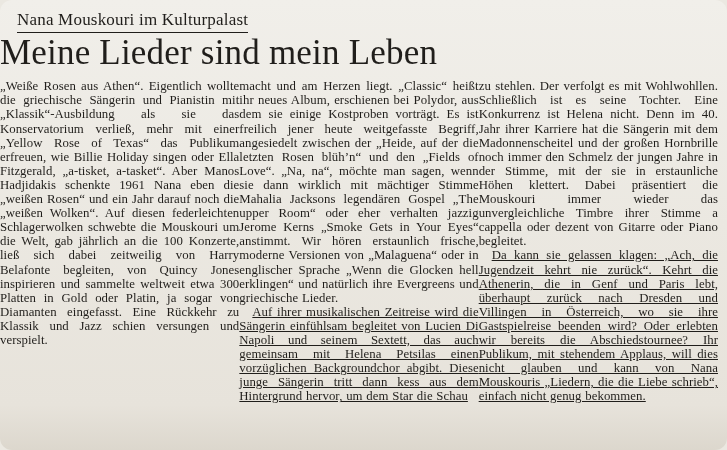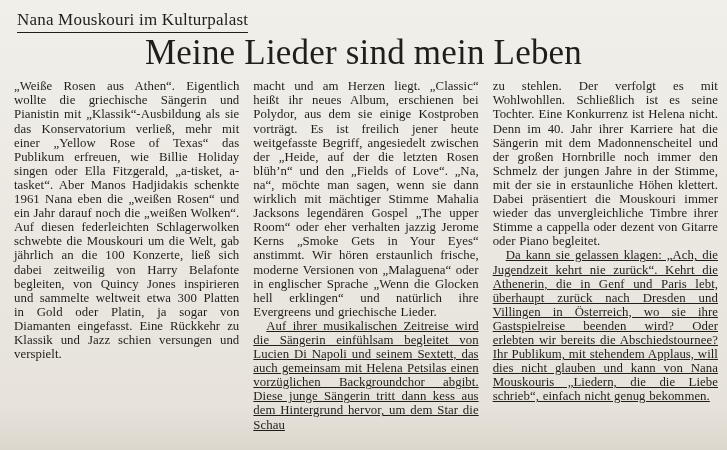--- a/index.html
+++ b/index.html
@@ -9,43 +9,43 @@
     background: var(--paper, #ebe8e1);
   }
   .page {
     position: relative;
     width: 727px; height: 450px;
     box-sizing: border-box;
     font-family: "Liberation Serif", serif;
     color: var(--ink, #201e1b);
     background:
       linear-gradient(180deg, #f1efea 0%, #ebe8e1 50%, #e7e3db 90%, #dcd7cd 100%);
+    border-radius: 12px;
   }
   .kicker {
     display: inline-block;
     margin: 10px 0 0 17px;
     font-size: 17px;
     line-height: 1.15;
     letter-spacing: 0.2px;
     padding-bottom: 2px;
     border-bottom: 1.6px solid var(--ink, #201e1b);
     white-space: nowrap;
   }
   .headline {
     margin: 2px 0 0 0;
-    text-align: center;
+    text-align: left;
     font-size: 35px;
     font-weight: 400;
     line-height: 1.05;
     letter-spacing: 0.2px;
   }
   .body-cols {
     display: flex;
-    gap: 14px;
-    padding: 8px 9px 0 14px;
+    padding: 8px 9px 0 0;
   }
   .col {
     flex: 1 1 0;
     min-width: 0;
     text-align: justify;
     font-size: 12.8px;
     line-height: 14.1px;
     letter-spacing: 0.05px;
     word-spacing: 0.5px;
   }

